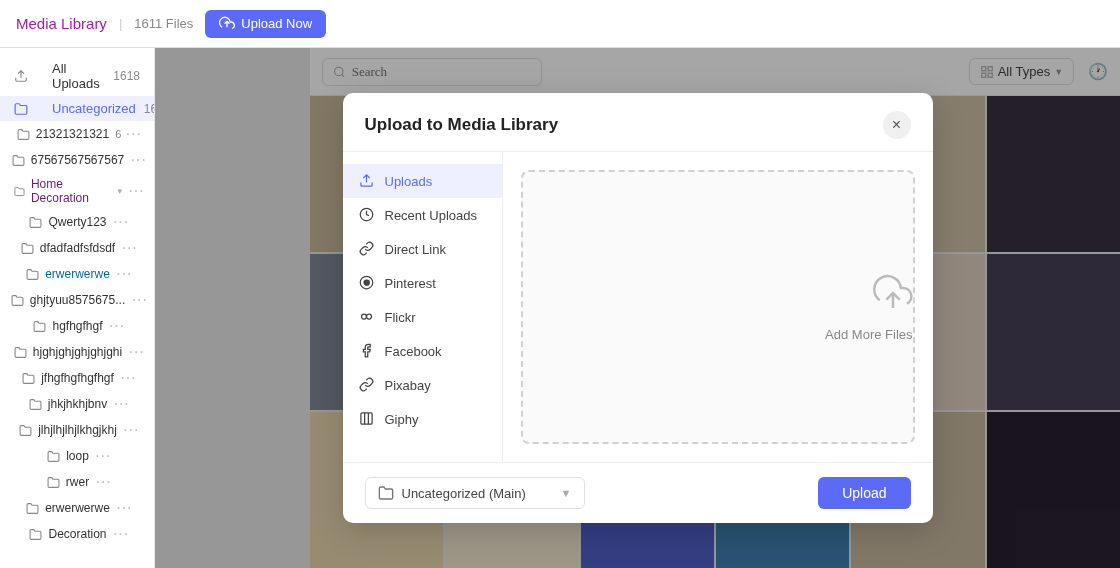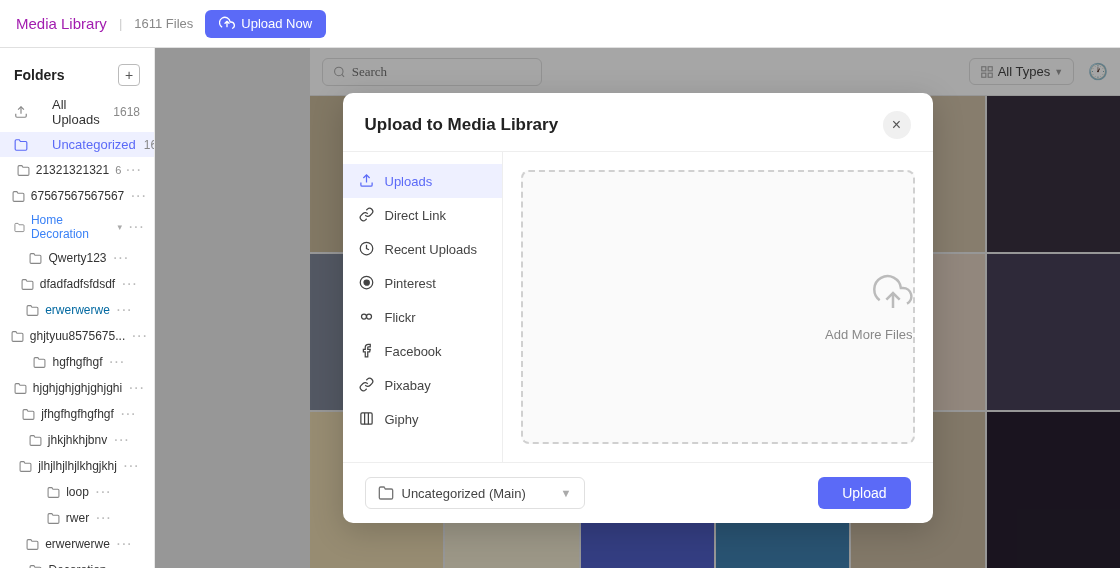--- a/index.html
+++ b/index.html
@@ -174,24 +174,20 @@
       <path d="M12 16V8m0 0l-3 3m3-3l3 3" stroke="#fff" stroke-width="2" stroke-linecap="round" stroke-linejoin="round"></path>
       <path d="M20.39 18.39A5 5 0 0018 9h-1.26A8 8 0 104 16.3" stroke="#fff" stroke-width="2" stroke-linecap="round" stroke-linejoin="round"></path>
     </svg>
     <span>Upload Now</span>
   </button>
 </div>
 
 <div class="layout">
 
   <div class="sidebar">
-    <div class="sidebar-header">
-      <span>Folders</span>
-      <button class="sidebar-add-btn">+</button>
-    </div>
 
     <div class="sidebar-item">
       <div class="sidebar-item-left">
         <span class="sidebar-item-icon">
           <svg width="14" height="14" viewBox="0 0 24 24" fill="none" stroke="currentColor" stroke-width="2">
               <path d="M21 15v4a2 2 0 01-2 2H5a2 2 0 01-2-2v-4"></path>
               <polyline points="17 8 12 3 7 8"></polyline>
               <line x1="12" y1="3" x2="12" y2="15"></line>
             </svg>
         </span>
@@ -237,21 +233,21 @@
     <div style="display:flex;align-items:center;gap:4px;">
 
       <span class="folder-menu">···</span>
     </div>
   </div>
         <div class="sidebar-folder-row">
     <div class="folder-left">
       <svg width="13" height="13" viewBox="0 0 24 24" fill="none" stroke="#888" stroke-width="2">
               <path d="M22 19a2 2 0 01-2 2H4a2 2 0 01-2-2V5a2 2 0 012-2h5l2 3h9a2 2 0 012 2z"></path>
             </svg>
-      <span style="font-size:12px;color:#3b82f6;">Home Decoration</span>
+      <span style="font-size:12px;color:#701a75;">Home Decoration</span>
       <span style="font-size:9px;color:#aaa;margin-left:2px;">▾</span>
     </div>
     <div style="display:flex;align-items:center;gap:4px;">
 
       <span class="folder-menu">···</span>
     </div>
   </div>
         <div class="sidebar-folder-row">
     <div class="folder-left">
       <svg width="13" height="13" viewBox="0 0 24 24" fill="none" stroke="#888" stroke-width="2">
@@ -484,31 +480,31 @@
                 <div class="modal-menu-item active">
     <span class="modal-menu-icon"><svg width="15" height="15" viewBox="0 0 24 24" fill="none" stroke="currentColor" stroke-width="2">
                       <path d="M21 15v4a2 2 0 01-2 2H5a2 2 0 01-2-2v-4"></path>
                       <polyline points="17 8 12 3 7 8"></polyline>
                       <line x1="12" y1="3" x2="12" y2="15"></line>
                     </svg></span>
     <span>Uploads</span>
   </div>
                 <div class="modal-menu-item">
     <span class="modal-menu-icon"><svg width="15" height="15" viewBox="0 0 24 24" fill="none" stroke="currentColor" stroke-width="2">
+                      <circle cx="12" cy="12" r="10"></circle>
+                      <polyline points="12 6 12 12 16 14"></polyline>
+                    </svg></span>
+    <span>Recent Uploads</span>
+  </div>
+                <div class="modal-menu-item">
+    <span class="modal-menu-icon"><svg width="15" height="15" viewBox="0 0 24 24" fill="none" stroke="currentColor" stroke-width="2">
                       <path d="M10 13a5 5 0 007.54.54l3-3a5 5 0 00-7.07-7.07l-1.72 1.71"></path>
                       <path d="M14 11a5 5 0 00-7.54-.54l-3 3a5 5 0 007.07 7.07l1.71-1.71"></path>
                     </svg></span>
     <span>Direct Link</span>
-  </div>
-                <div class="modal-menu-item">
-    <span class="modal-menu-icon"><svg width="15" height="15" viewBox="0 0 24 24" fill="none" stroke="currentColor" stroke-width="2">
-                      <circle cx="12" cy="12" r="10"></circle>
-                      <polyline points="12 6 12 12 16 14"></polyline>
-                    </svg></span>
-    <span>Recent Uploads</span>
   </div>
                 <div class="modal-menu-item">
     <span class="modal-menu-icon"><svg width="15" height="15" viewBox="0 0 24 24" fill="none" stroke="currentColor" stroke-width="2">
                       <path d="M12 2C6.48 2 2 6.48 2 12s4.48 10 10 10 10-4.48 10-10S17.52 2 12 2z"></path>
                       <path d="M12 8c-2.21 0-4 1.79-4 4 0 1.79 1.18 3.31 2.82 3.82-.04-.35-.07-.88.01-1.26l.53-2.24s-.13-.27-.13-.67c0-.63.36-1.1.82-1.1.38 0 .57.29.57.63 0 .38-.25.96-.37 1.49-.11.45.22.82.65.82.78 0 1.38-.82 1.38-2 0-1.05-.75-1.78-1.83-1.78-1.25 0-1.98.94-1.98 1.9 0 .38.15.78.33 1 .04.04.04.08.03.12l-.12.5c-.02.08-.07.1-.16.06-.6-.28-.97-.95-.97-1.69 0-1.46 1.06-2.8 3.06-2.8 1.61 0 2.86 1.15 2.86 2.68 0 1.6-1.01 2.88-2.41 2.88-.47 0-.91-.24-1.06-.53l-.29 1.08c-.1.4-.38.9-.57 1.2.43.13.88.2 1.35.2 2.21 0 4-1.79 4-4s-1.79-4-4-4z"></path>
                     </svg></span>
     <span>Pinterest</span>
   </div>
                 <div class="modal-menu-item">
     <span class="modal-menu-icon"><svg width="15" height="15" viewBox="0 0 24 24" fill="none" stroke="currentColor" stroke-width="2">

